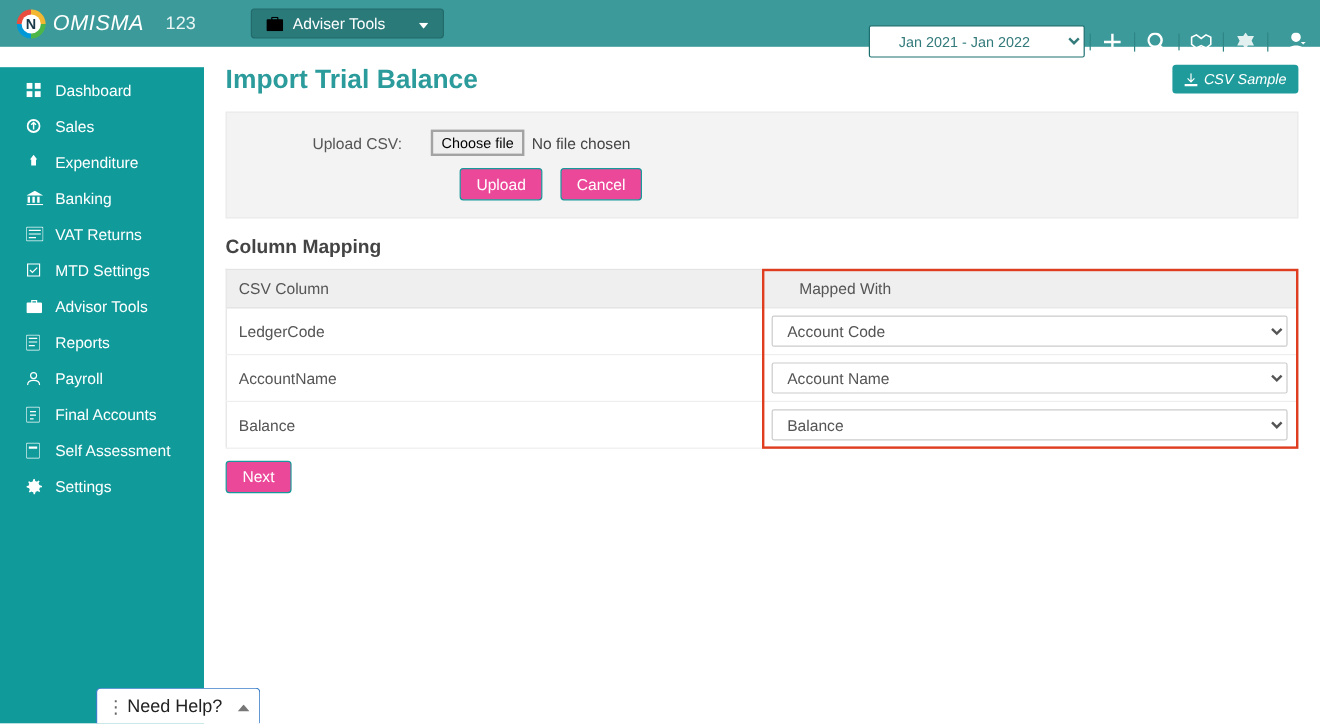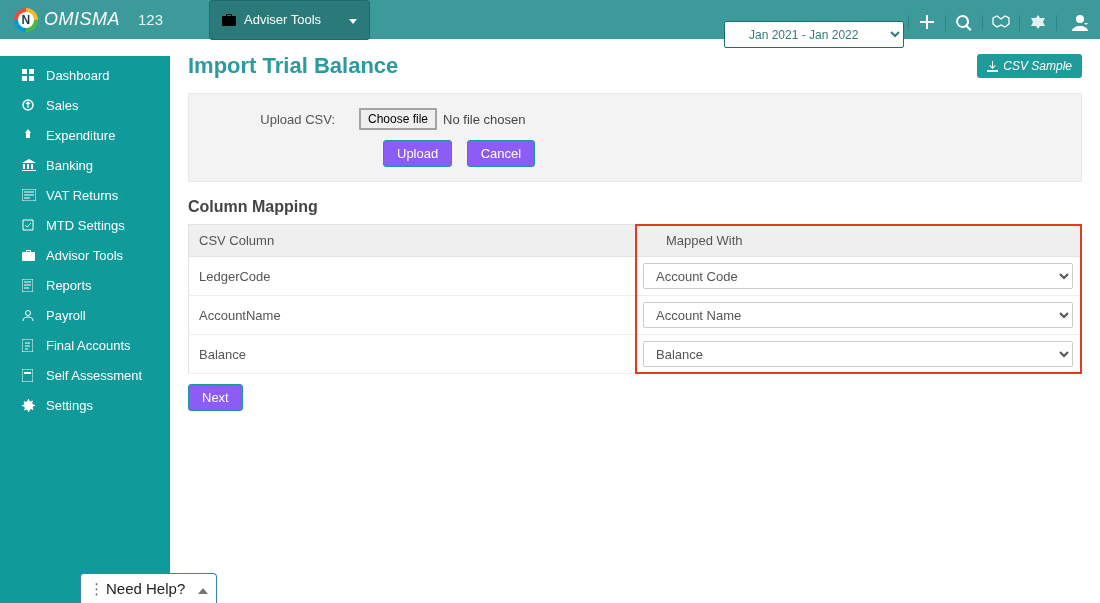--- a/index.html
+++ b/index.html
@@ -5,24 +5,24 @@
     * { margin: 0; padding: 0; box-sizing: border-box; font-family: "Segoe UI", Arial, sans-serif; }
     body { width: 1100px; height: 603px; background: #fff; overflow: hidden; position: relative; }
 
     
     .topbar { height: 39px; background: #3c9a9a; display: flex; align-items: center; color: #fff; }
     .logo { display: flex; align-items: center; padding-left: 14px; font-size: 18px; font-weight: 500; letter-spacing: 0.5px; }
     .logo-mark { width: 24px; height: 24px; border-radius: 50%; background: conic-gradient(#f4b731 0 90deg,#4cb648 90deg 180deg,#0099d8 180deg 270deg,#e84d3d 270deg 360deg); display: flex; align-items: center; justify-content: center; margin-right: 6px; }
     .logo-mark-inner { width: 16px; height: 16px; border-radius: 50%; background:#fff; display:flex; align-items:center; justify-content:center; font-size:12px; font-weight:700; color:#1a3a4a;}
     .logo-text { color:#fff; font-weight:400;font-style:italic; }
     .client-code { margin-left: 18px; font-size: 15px; color: #e8f5f5; }
-    .adviser-tools-btn { margin-left: 46px; background: #2a7a7a; border-radius: 3px; height: 40px; display: flex; align-items: center; padding: 0 12px; font-size: 13px; color: #fff; border:1px solid #236b6b;}
+    .adviser-tools-btn { margin-left: 46px; background: #2a7a7a; border-radius: 3px; height: 25px; display: flex; align-items: center; padding: 0 12px; font-size: 13px; color: #fff; border:1px solid #236b6b;}
     .adviser-tools-btn .ico { margin-right: 8px; display: inline-flex; }
     .adviser-tools-btn .caret { margin-left: 28px; }
-    .topbar-right { margin-left: auto; display: flex; align-items: flex-start; height: 100%; margin-top: 30px; }
+    .topbar-right { margin-left: auto; display: flex; align-items: center; height: 100%; margin-top: 30px; }
     .period-select { align-self: center; margin-right: 4px; }
     .period-select select { height: 27px; background: #fff; border: 1px solid #1d6f6f; border-radius: 2px; font-size: 12px; padding: 0 28px 0 20px; color: #337a7a; }
     .topbar-icon { width: 37px; display: flex; align-items: center; justify-content: center; border-left: 1px solid #2f8585; cursor: pointer; }
     .topbar-icon:last-child { width: 44px; }
     .topbar-icon svg { fill: #fff; }
 
     
     .sidebar { position: absolute; top: 56px; left: 0; bottom: 0; width: 170px; background: #119a9a; padding-top: 4px; }
     .side-item { display: flex; align-items: center; height: 30px; padding-left: 22px; color: #fff; font-size: 13px; cursor: pointer; }
     .side-item .sico { width: 20px; display: inline-flex; align-items: center; justify-content: flex-start; margin-right: 4px; }
@@ -34,21 +34,21 @@
     .page-title { color: #2b9b9b; font-size: 22px; font-weight: 600; }
     .csv-sample-btn { margin-left: auto; background: #1f9b9b; color: #fff; border: none; border-radius: 3px; padding: 5px 10px; font-size: 12px; display: flex; align-items: center; cursor: pointer; font-style: italic; }
     .csv-sample-btn svg { fill: #fff; margin-right: 5px; }
 
     .upload-panel { background: #f3f3f3; border: 1px solid #eaeaea; padding: 14px 20px 14px 20px; }
     .upload-row { display: flex; align-items: center; margin-bottom: 10px; }
     .upload-label { width: 150px; text-align: right; color: #555; font-size: 13px; padding-right: 24px; }
     .file-group { display: flex; align-items: center; }
     .choose-file { border: 2px solid #a3a3a3; background: #efefef; font-size: 12px; padding: 2px 7px; cursor: pointer; }
     .no-file { margin-left: 6px; font-size: 13px; color: #444; }
-    .btn-teal { background: #8b5cf6; color: #fff; border: 1px solid #189a9a; border-radius: 3px; padding: 5px 13px; font-size: 13px; cursor: pointer; }
+    .btn-teal { background: #ec4899; color: #fff; border: 1px solid #189a9a; border-radius: 3px; padding: 5px 13px; font-size: 13px; cursor: pointer; }
     .btn-teal + .btn-teal { margin-left: 10px; }
     .upload-actions { margin-left: 174px; }
 
     .section-title { margin-top: 16px; color: #444; font-size: 16px; font-weight: 600; }
 
     .mapping-table { width: 100%; border-collapse: collapse; margin-top: 8px; border:1px solid #e3e3e3;}
     .mapping-table th { text-align: left; background: #efefef; font-weight: 400; color: #555; font-size: 13px; padding: 8px 10px; border-bottom:1px solid #e3e3e3;}
     .mapping-table td { padding: 8px 10px; font-size: 13px; color: #555; border-bottom:1px solid #eee;}
     .mapping-table td.sel-cell { padding: 6px 8px; }
     .sel-cell select { width: 100%; height: 26px; border: 1px solid #ccc; border-radius: 2px; font-size: 13px; color: #555; padding-left: 8px; background:#fff;}

